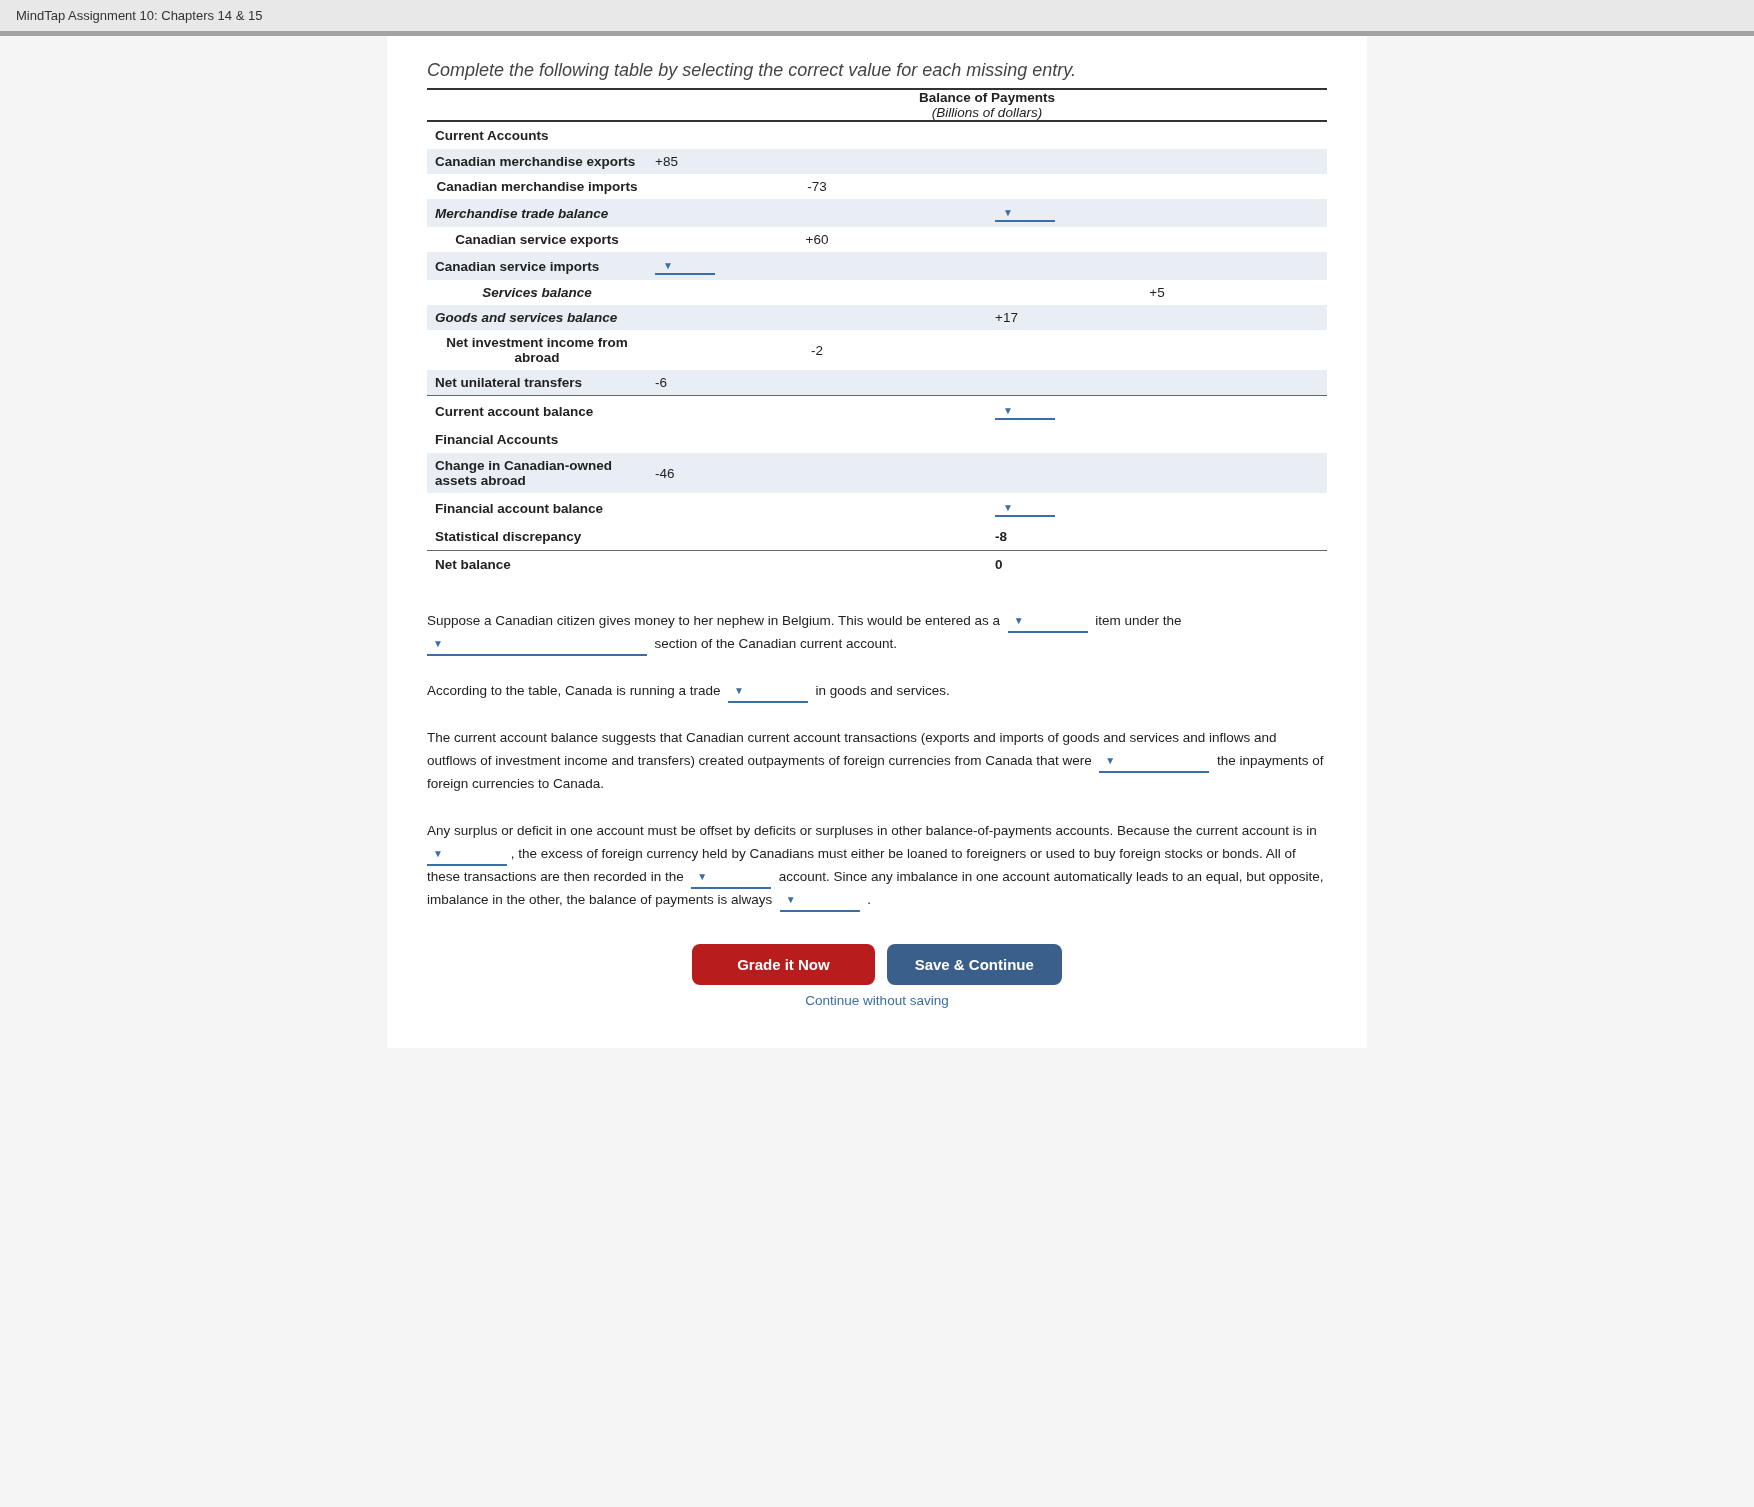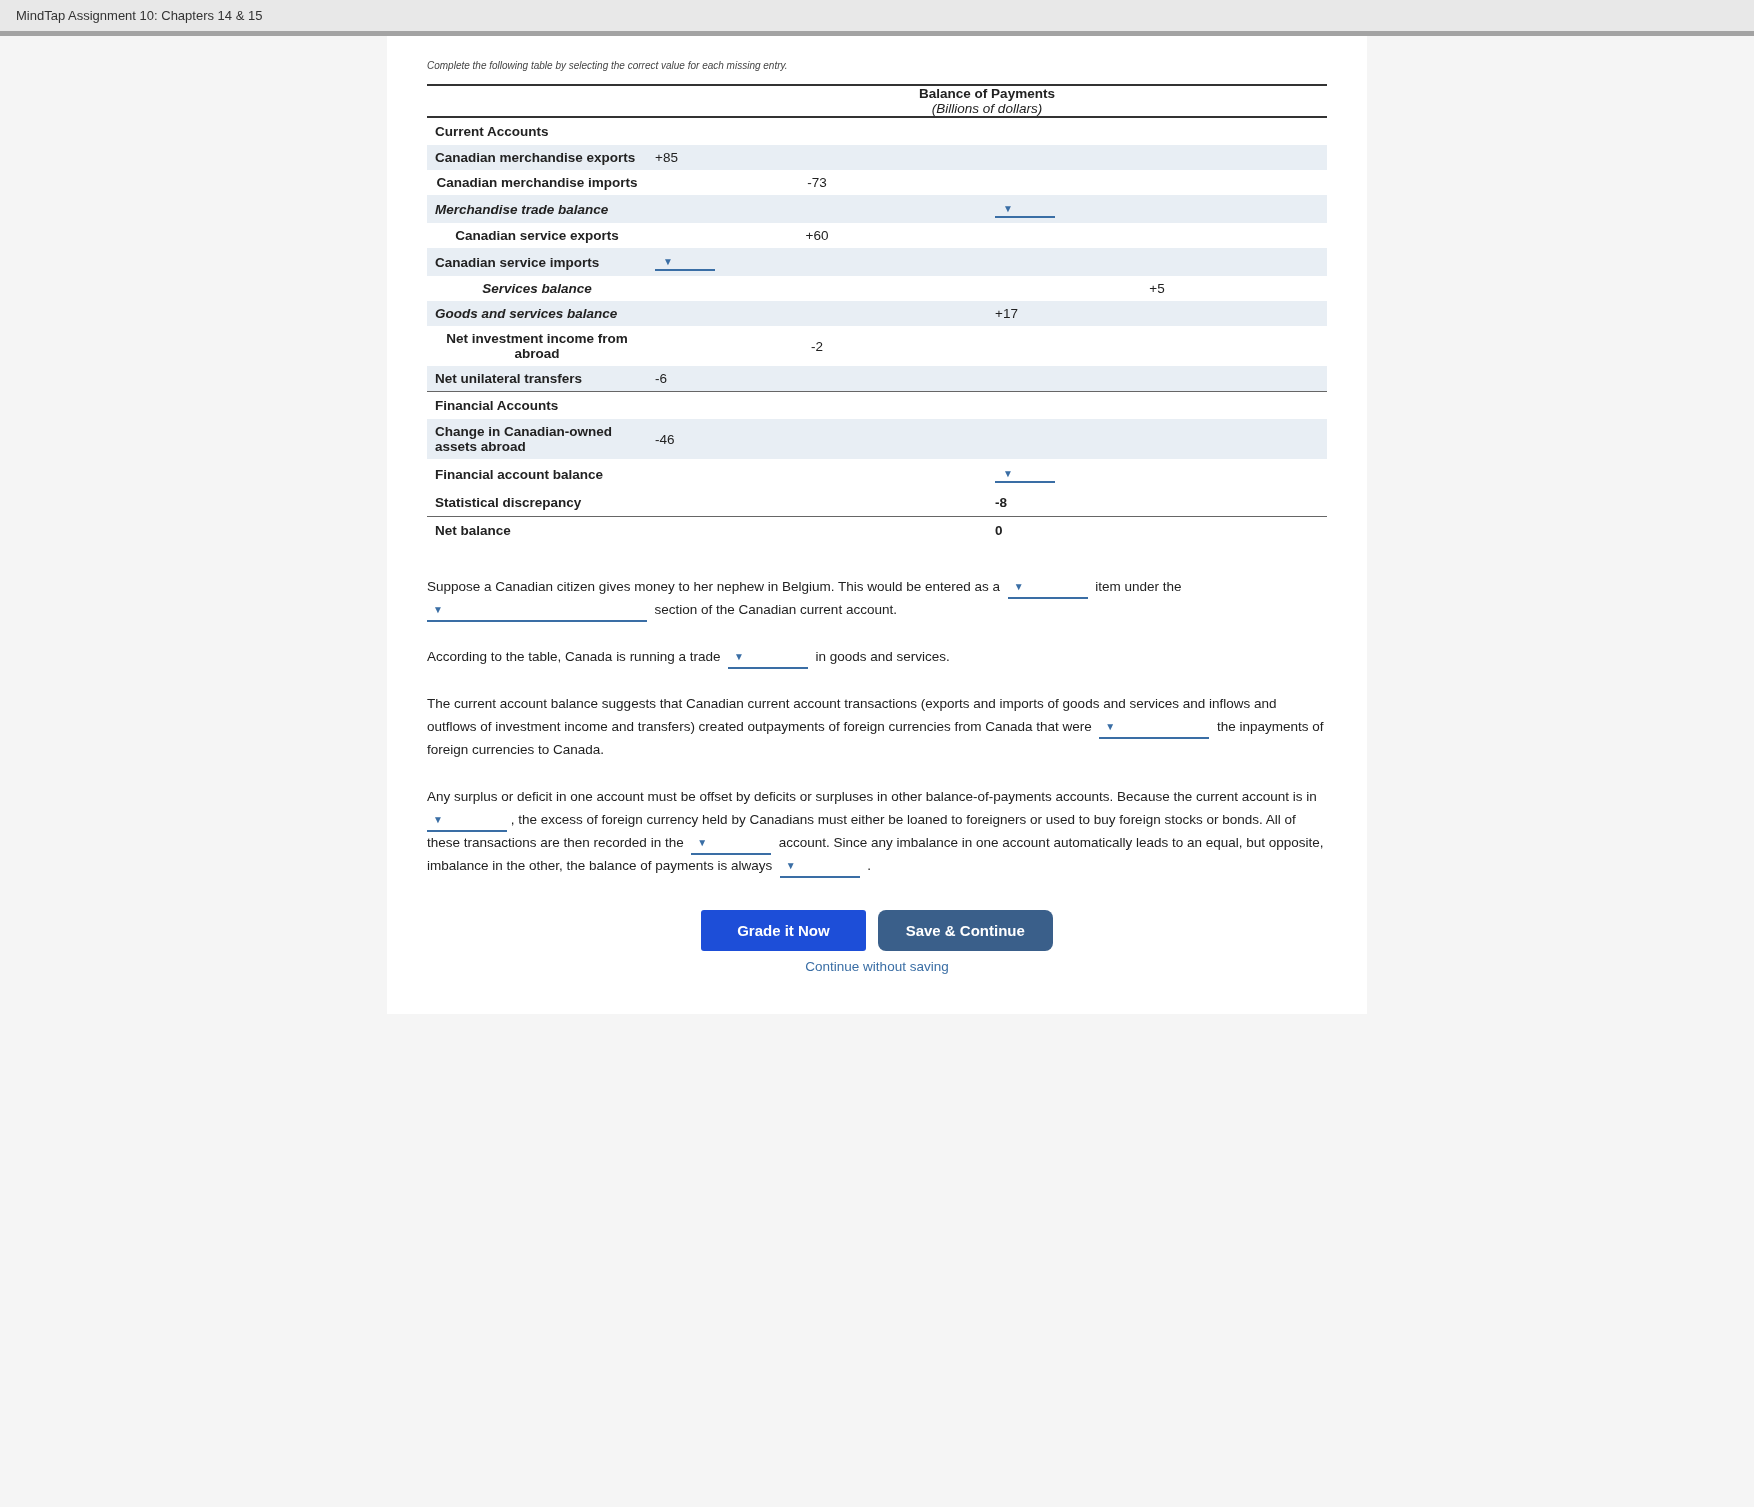--- a/index.html
+++ b/index.html
@@ -16,23 +16,23 @@
       font-size: 13px;
       color: #333;
     }
     .content {
       background: #fff;
       max-width: 980px;
       margin: 0 auto;
       padding: 24px 40px 40px 40px;
     }
     .intro-text {
-      font-size: 10px;
+      font-size: 18px;
       color: #444;
-      margin-bottom: 13px;
+      margin-bottom: 7px;
       font-style: italic;
     }
     
     .bop-table {
       width: 100%;
       border-collapse: collapse;
       margin-bottom: 32px;
       font-size: 13.5px;
     }
     .bop-table th {
@@ -121,27 +121,27 @@
       align-items: center;
       flex-direction: column;
       margin-top: 32px;
       gap: 8px;
     }
     .button-group {
       display: flex;
       gap: 12px;
     }
     .btn-grade {
-      background: #1d4ed8;
+      background: #b91c1c;
       color: #fff;
       border: none;
-      padding: 12px 36px;
+      padding: 12px 45px;
       font-size: 15px;
       font-weight: bold;
-      border-radius: 3px;
+      border-radius: 8px;
       cursor: pointer;
     }
     .btn-save {
       background: #3a5f8a;
       color: #fff;
       border: none;
       padding: 12px 28px;
       font-size: 15px;
       font-weight: bold;
       border-radius: 8px;
@@ -241,20 +241,29 @@
         <td class="val">-2</td>
         <td></td>
       </tr>
 
       <tr class="data-row border-bottom">
         <td class="indent"><strong>Net unilateral transfers</strong></td>
         <td class="val">-6</td>
         <td></td>
       </tr>
 
+      <tr class="section-header">
+        <td><strong>Current account balance</strong></td>
+        <td></td>
+        <td class="dropdown-cell">
+          <span class="dropdown-widget">
+            <span class="arrow">▼</span>
+          </span>
+        </td>
+      </tr>
 
       <tr class="section-header">
         <td colspan="3"><strong>Financial Accounts</strong></td>
       </tr>
 
       <tr class="data-row">
         <td class="indent"><strong>Change in Canadian-owned assets abroad</strong></td>
         <td class="val">-46</td>
         <td></td>
       </tr>

